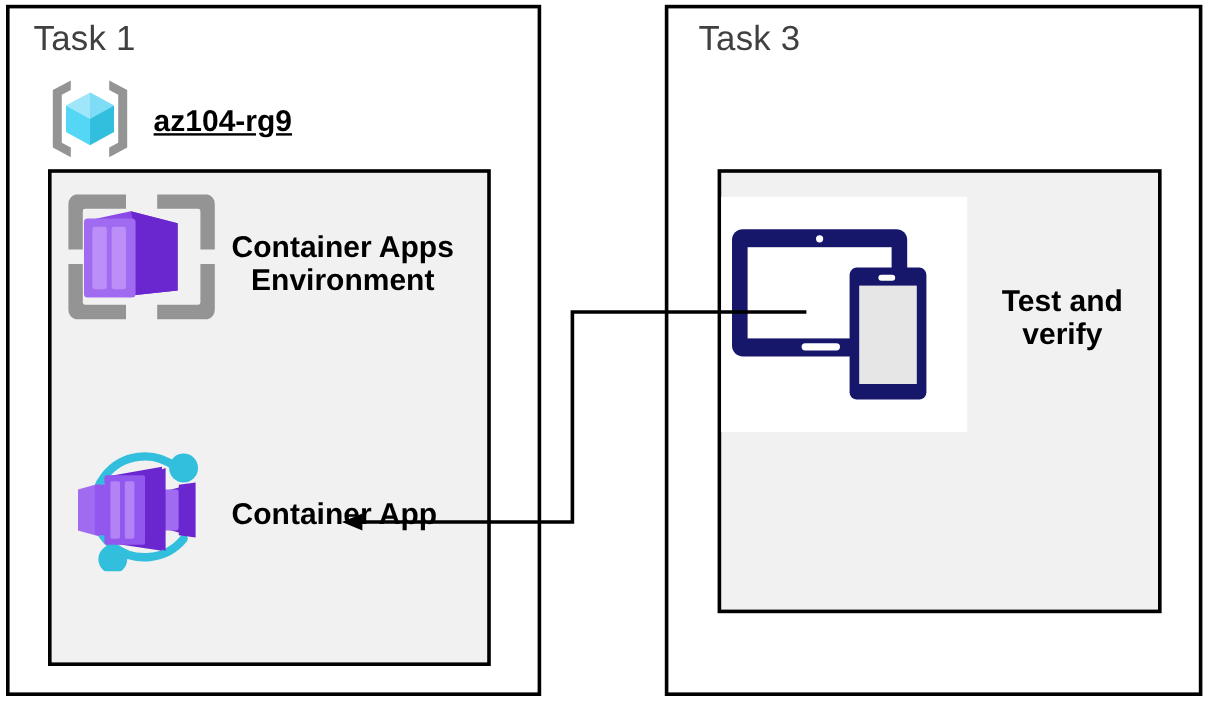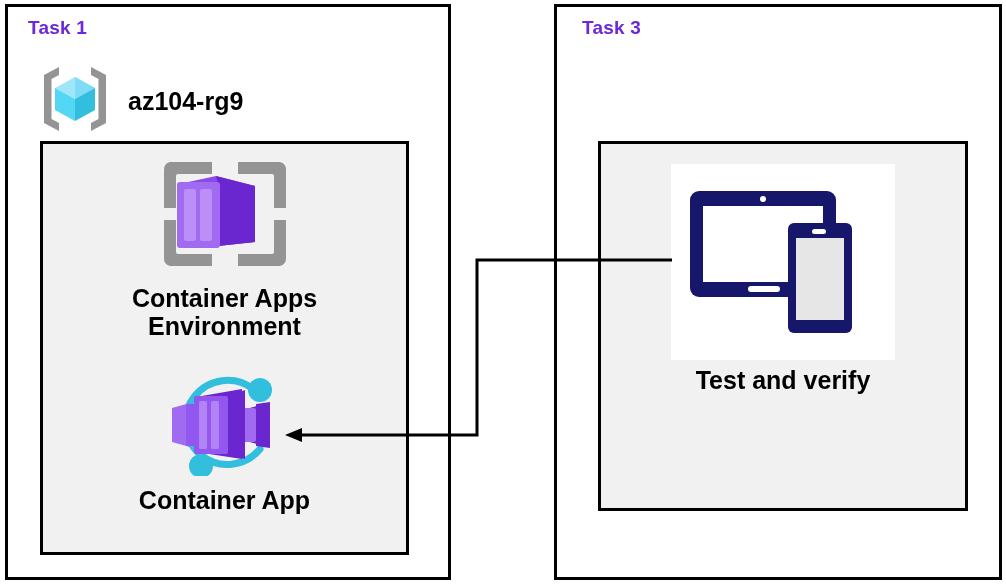--- a/index.html
+++ b/index.html
@@ -20,37 +20,38 @@
     position: absolute;
     border: 3px solid #000000;
     background: #ffffff;
     box-sizing: border-box;
   }
   #task1-panel { left: 5px;   top: 4px; width: 446px; height: 576px; }
   #task2-panel { left: 554px; top: 4px; width: 448px; height: 576px; }
 
   .task-label {
     position: absolute;
-    color: #6d28d9;
-    font-size: 19px;
-    font-weight: bold;
+    color: #404040;
+    font-size: 29px;
+    font-weight: normal;
     letter-spacing: 0.2px;
     white-space: nowrap;
   }
   #task1-label { left: 28px;  top: 17px; }
   #task2-label { left: 582px; top: 17px; }
 
   
   #rg-row {
     position: absolute;
     left: 36px;
     top: 60px;
     display: flex;
     align-items: center;
     gap: 14px;
+    text-decoration: underline;
   }
   #rg-name {
     font-size: 25px;
     font-weight: bold;
     color: #000000;
     white-space: nowrap;
   }
 
   
   .inner-box {
@@ -59,21 +60,20 @@
     border: 3px solid #000000;
     box-sizing: border-box;
   }
   #task1-inner { left: 40px;  top: 141px; width: 369px; height: 414px; }
   #task2-inner { left: 598px; top: 141px; width: 370px; height: 370px; }
 
   
   .node {
     position: absolute;
     display: flex;
-    flex-direction: column;
     align-items: center;
   }
   #node-cae { left: 0; top: 10px;  width: 100%; }
   #node-ca  { left: 0; top: 227px; width: 100%; }
   #node-tv  { left: 0; top: 20px;  width: 100%; }
 
   .node-label {
     margin-top: 6px;
     font-size: 25px;
     font-weight: bold;

